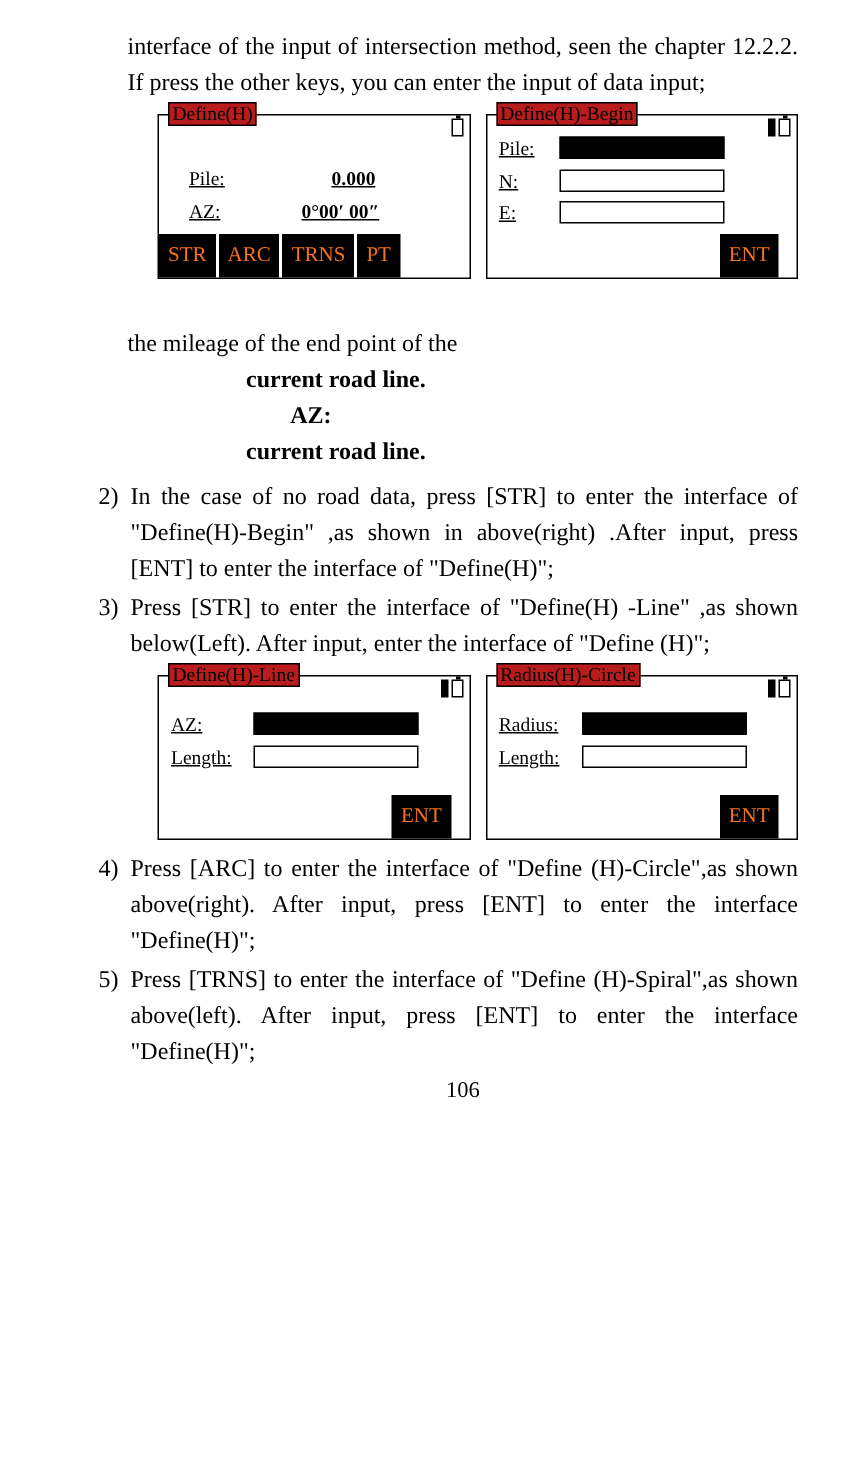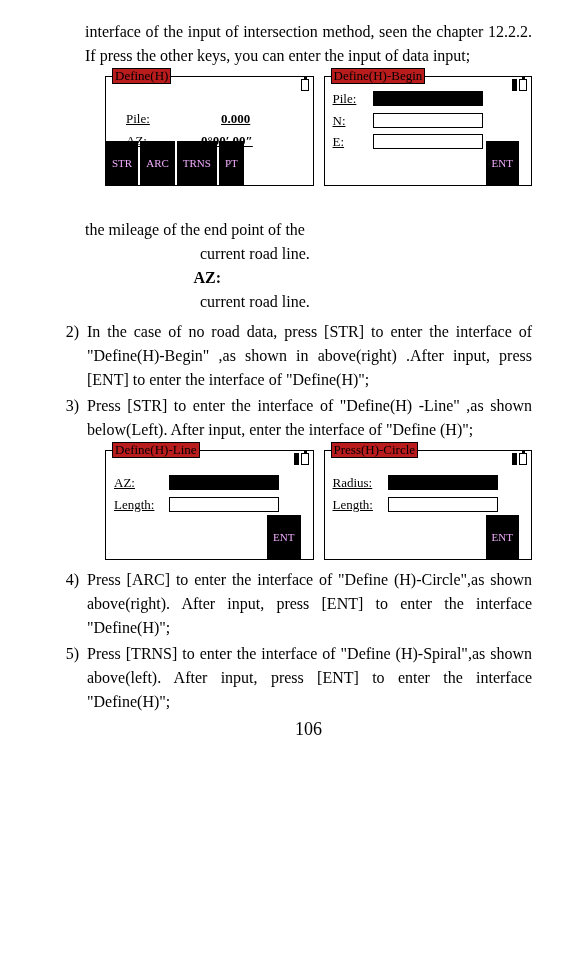--- a/index.html
+++ b/index.html
@@ -55,23 +55,23 @@
     }
     .ui-footer {
       position: absolute;
       bottom: 0;
       left: 0;
       right: 0;
       display: flex;
     }
     .ui-softkey {
       background: #000;
-      color: #f0abfc;
-      font-size: 11px;
-      padding: 14px 6px;
+      color: #f97316;
+      font-size: 14px;
+      padding: 4px 6px;
       margin-right: 2px;
       text-align: center;
     }
     .ui-softkey.right { margin-left: auto; margin-right: 12px; }
     .ui-icons {
       position: absolute;
       top: 2px;
       right: 4px;
       display: flex;
       gap: 2px;
@@ -83,25 +83,25 @@
       width: 8px; height: 12px; border: 1px solid #000; display: inline-block; position: relative;
     }
     .ui-icon-batt::before {
       content: ""; position: absolute; top: -3px; left: 2px; width: 3px; height: 2px; background: #000;
     }
     .notice-block { margin: 6px 0; }
     .notice-row { display: flex; }
     .notice-label { width: 140px; text-align: right; font-weight: bold; padding-right: 4px; flex-shrink: 0; }
     .notice-label.sub { font-weight: bold; }
     .notice-text { flex: 1; text-align: justify; margin-top: 24px; }
-    .notice-indent { margin-left: 115px; text-align: justify; }
+    .notice-indent { margin-left: 79px; text-align: justify; font-weight: bold; }
     .list-item { display: flex; margin: 2px 0; }
     .list-num { width: 30px; flex-shrink: 0; text-align: right; padding-right: 8px; margin-left: -28px;}
     .list-body { flex: 1; text-align: justify; }
-    .page-num { text-align: center; font-size: 18px; }
+    .page-num { text-align: center; font-size: 15px; }
   </style>
 </head>
 <body>
 
 <p class="para">interface of the input of intersection method, seen the chapter 12.2.2. If press the other keys, you can enter the input of data input;</p>
 
 <div class="ui-row">
   <div class="ui-box">
     <div class="ui-icons">
       <span class="ui-icon-batt"></span>
@@ -192,21 +192,21 @@
     <div class="ui-footer">
       <span class="ui-softkey right">ENT</span>
     </div>
   </div>
 
   <div class="ui-box">
     <div class="ui-icons">
       <span class="ui-icon-bar"></span>
       <span class="ui-icon-batt"></span>
     </div>
-    <div class="ui-title">Press(H)-Circle</div>
+    <div class="ui-title">Radius(H)-Circle</div>
     <div class="ui-body" style="padding-top:20px;">
       <div class="ui-line">
         <span class="ui-label" style="width:55px;">Radius:</span>
         <span class="ui-input-black"></span>
       </div>
       <div class="ui-line">
         <span class="ui-label" style="width:55px;">Length:</span>
         <span class="ui-input-white"></span>
       </div>
     </div>

